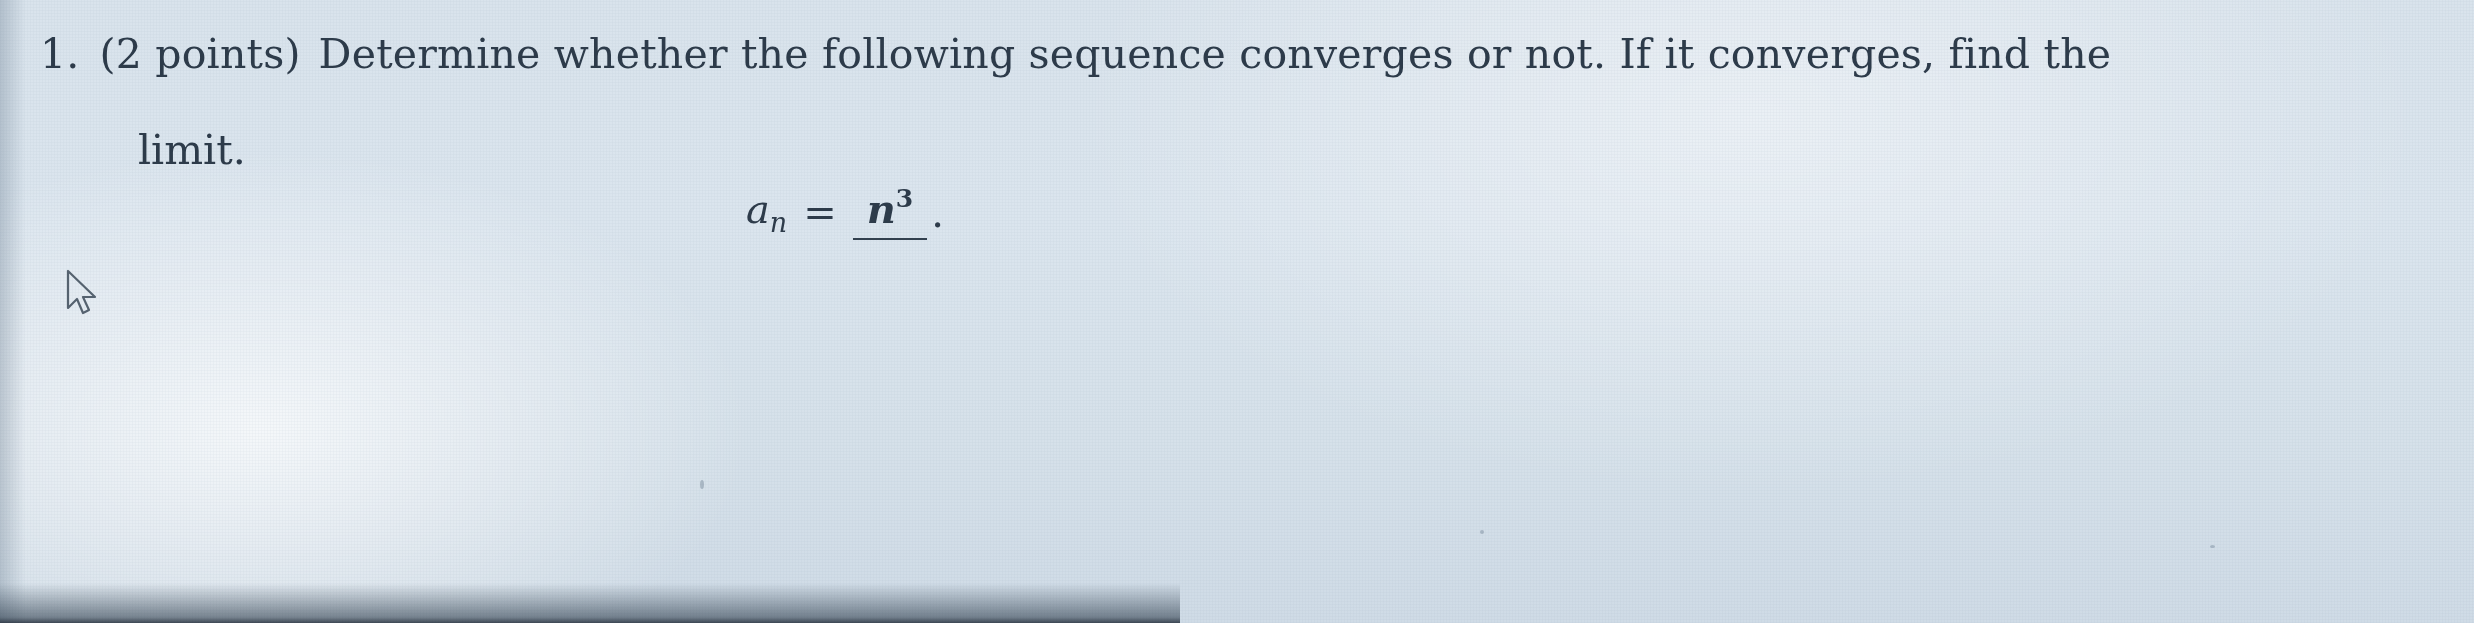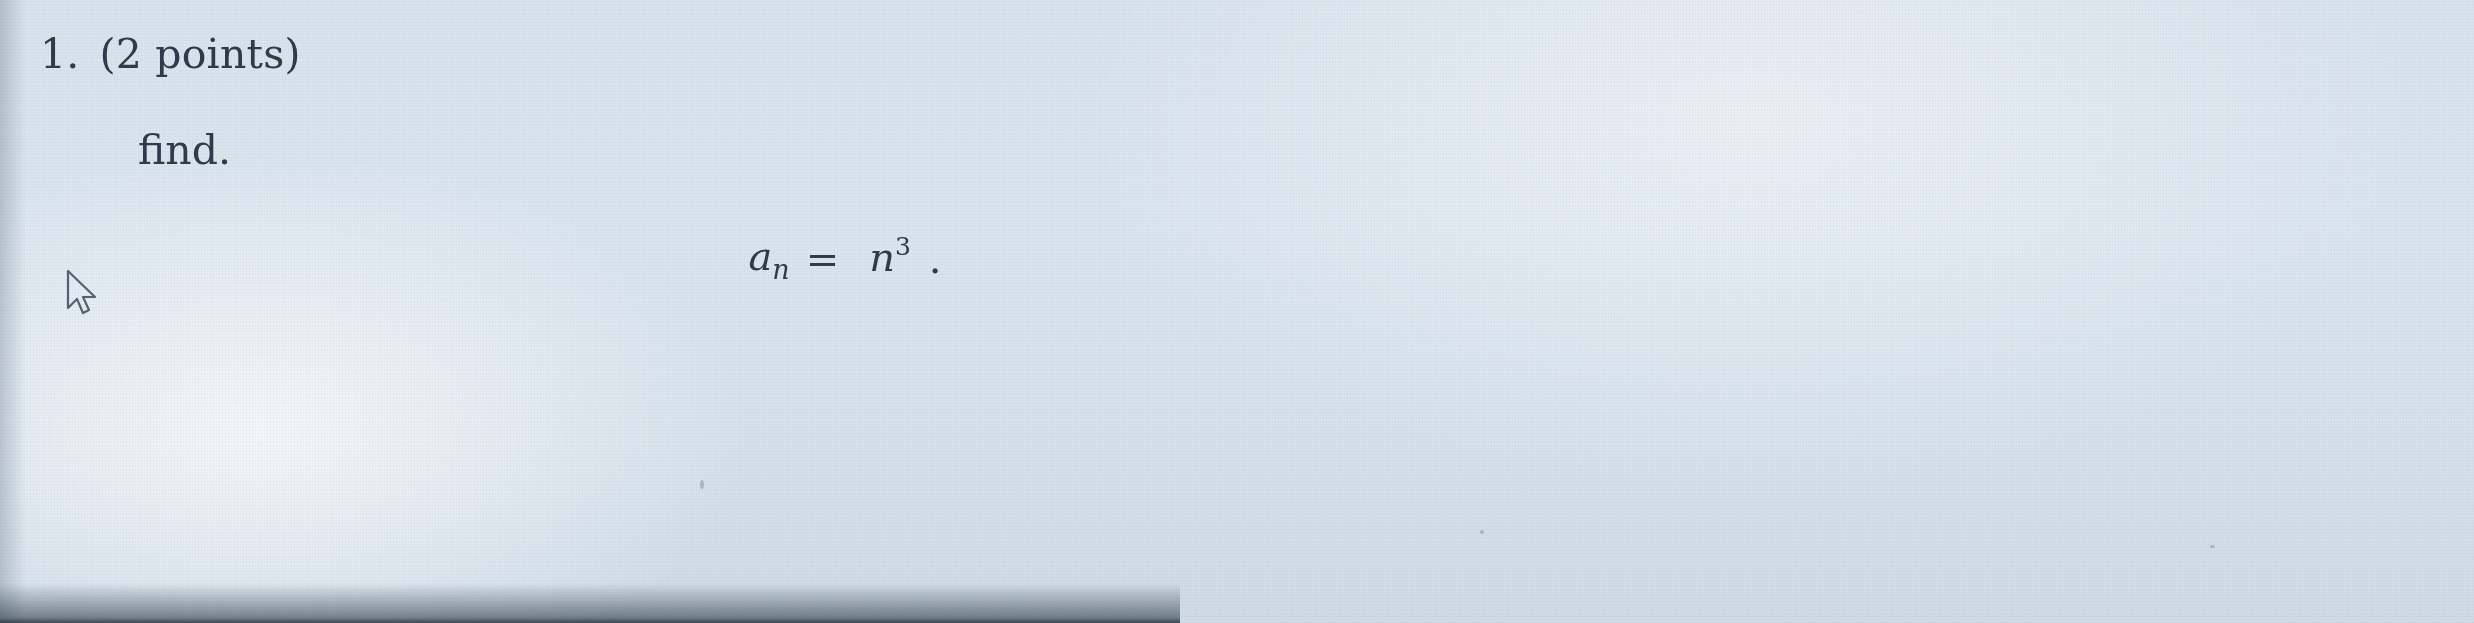--- a/index.html
+++ b/index.html
@@ -79,41 +79,41 @@
     top: 150px;
     width: 2330px;
     display: flex;
     justify-content: center;
   }
   .eq-inner {
     display: flex;
     align-items: center;
     font-size: 40px;
     transform: translateX(-360px);
-    margin-top: 48px;
   }
   .lhs {
     font-style: italic;
     font-size: 40px;
     margin-right: 14px;
   }
   .lhs .sub {
     font-size: 27px;
     vertical-align: -0.32em;
     font-style: italic;
   }
   .eqsign {
     margin: 0 16px 0 2px;
     font-size: 40px;
   }
   .frac {
     display: inline-flex;
-    flex-direction: row;
+    flex-direction: column;
     align-items: flex-start;
     vertical-align: middle;
+    font-weight: bold;
   }
   .frac .numer {
     padding: 0 14px 6px 14px;
     font-style: italic;
     font-size: 40px;
   }
   .frac .bar {
     width: 100%;
     height: 2.5px;
     background: #33414f;
@@ -161,23 +161,24 @@
 <div id="page">
 
   <div id="texture"></div>
 
   <div class="problem">
 
     <div class="line1">
       <span class="num">1.</span>
       <span class="pts">(2 points)</span>
       <span style="width:18px;"></span>
+      <span>Determine whether the following sequence converges or not.  If it converges, find the</span>
     </div>
 
-    <div class="stmt-rest">find.</div>
+    <div class="stmt-rest">limit.</div>
 
     <div class="equation">
       <div class="eq-inner">
         <span class="lhs"><span>a</span><span class="sub">n</span></span>
         <span class="eqsign">=</span>
         <span class="frac">
           <span class="numer"><span>n</span><span class="sup">3</span></span>
           <span class="bar"></span>
         </span>
         <span class="period">.</span>

